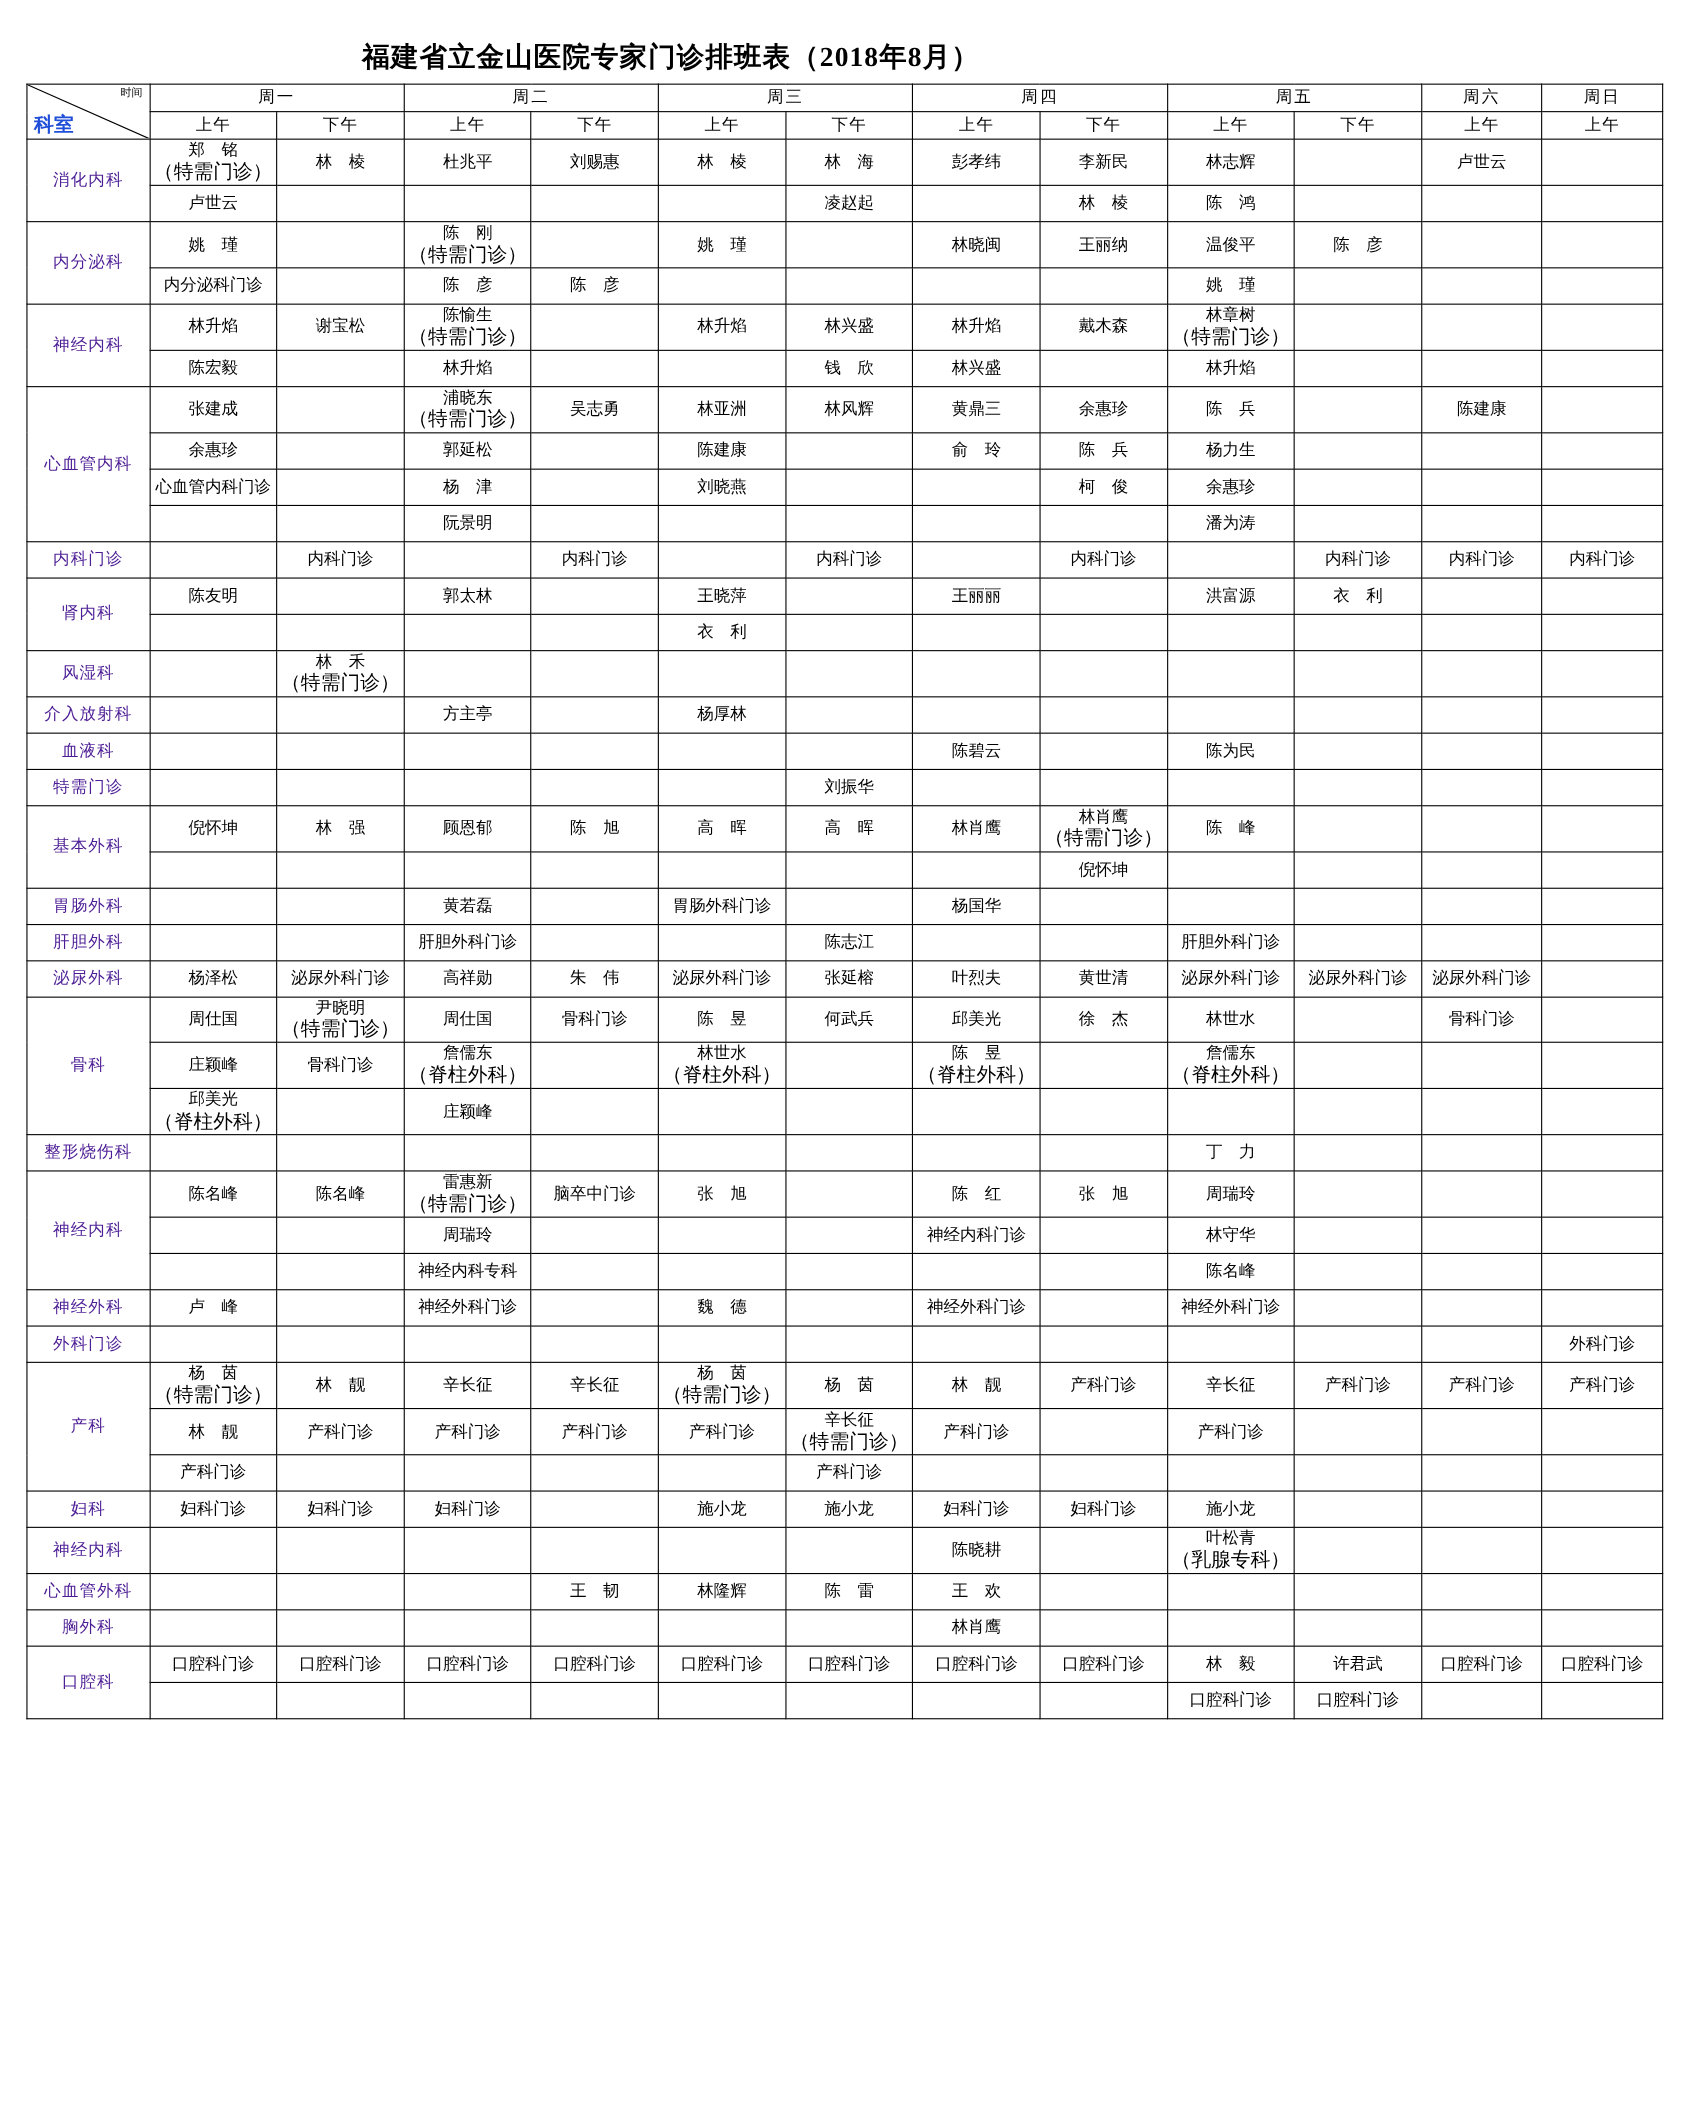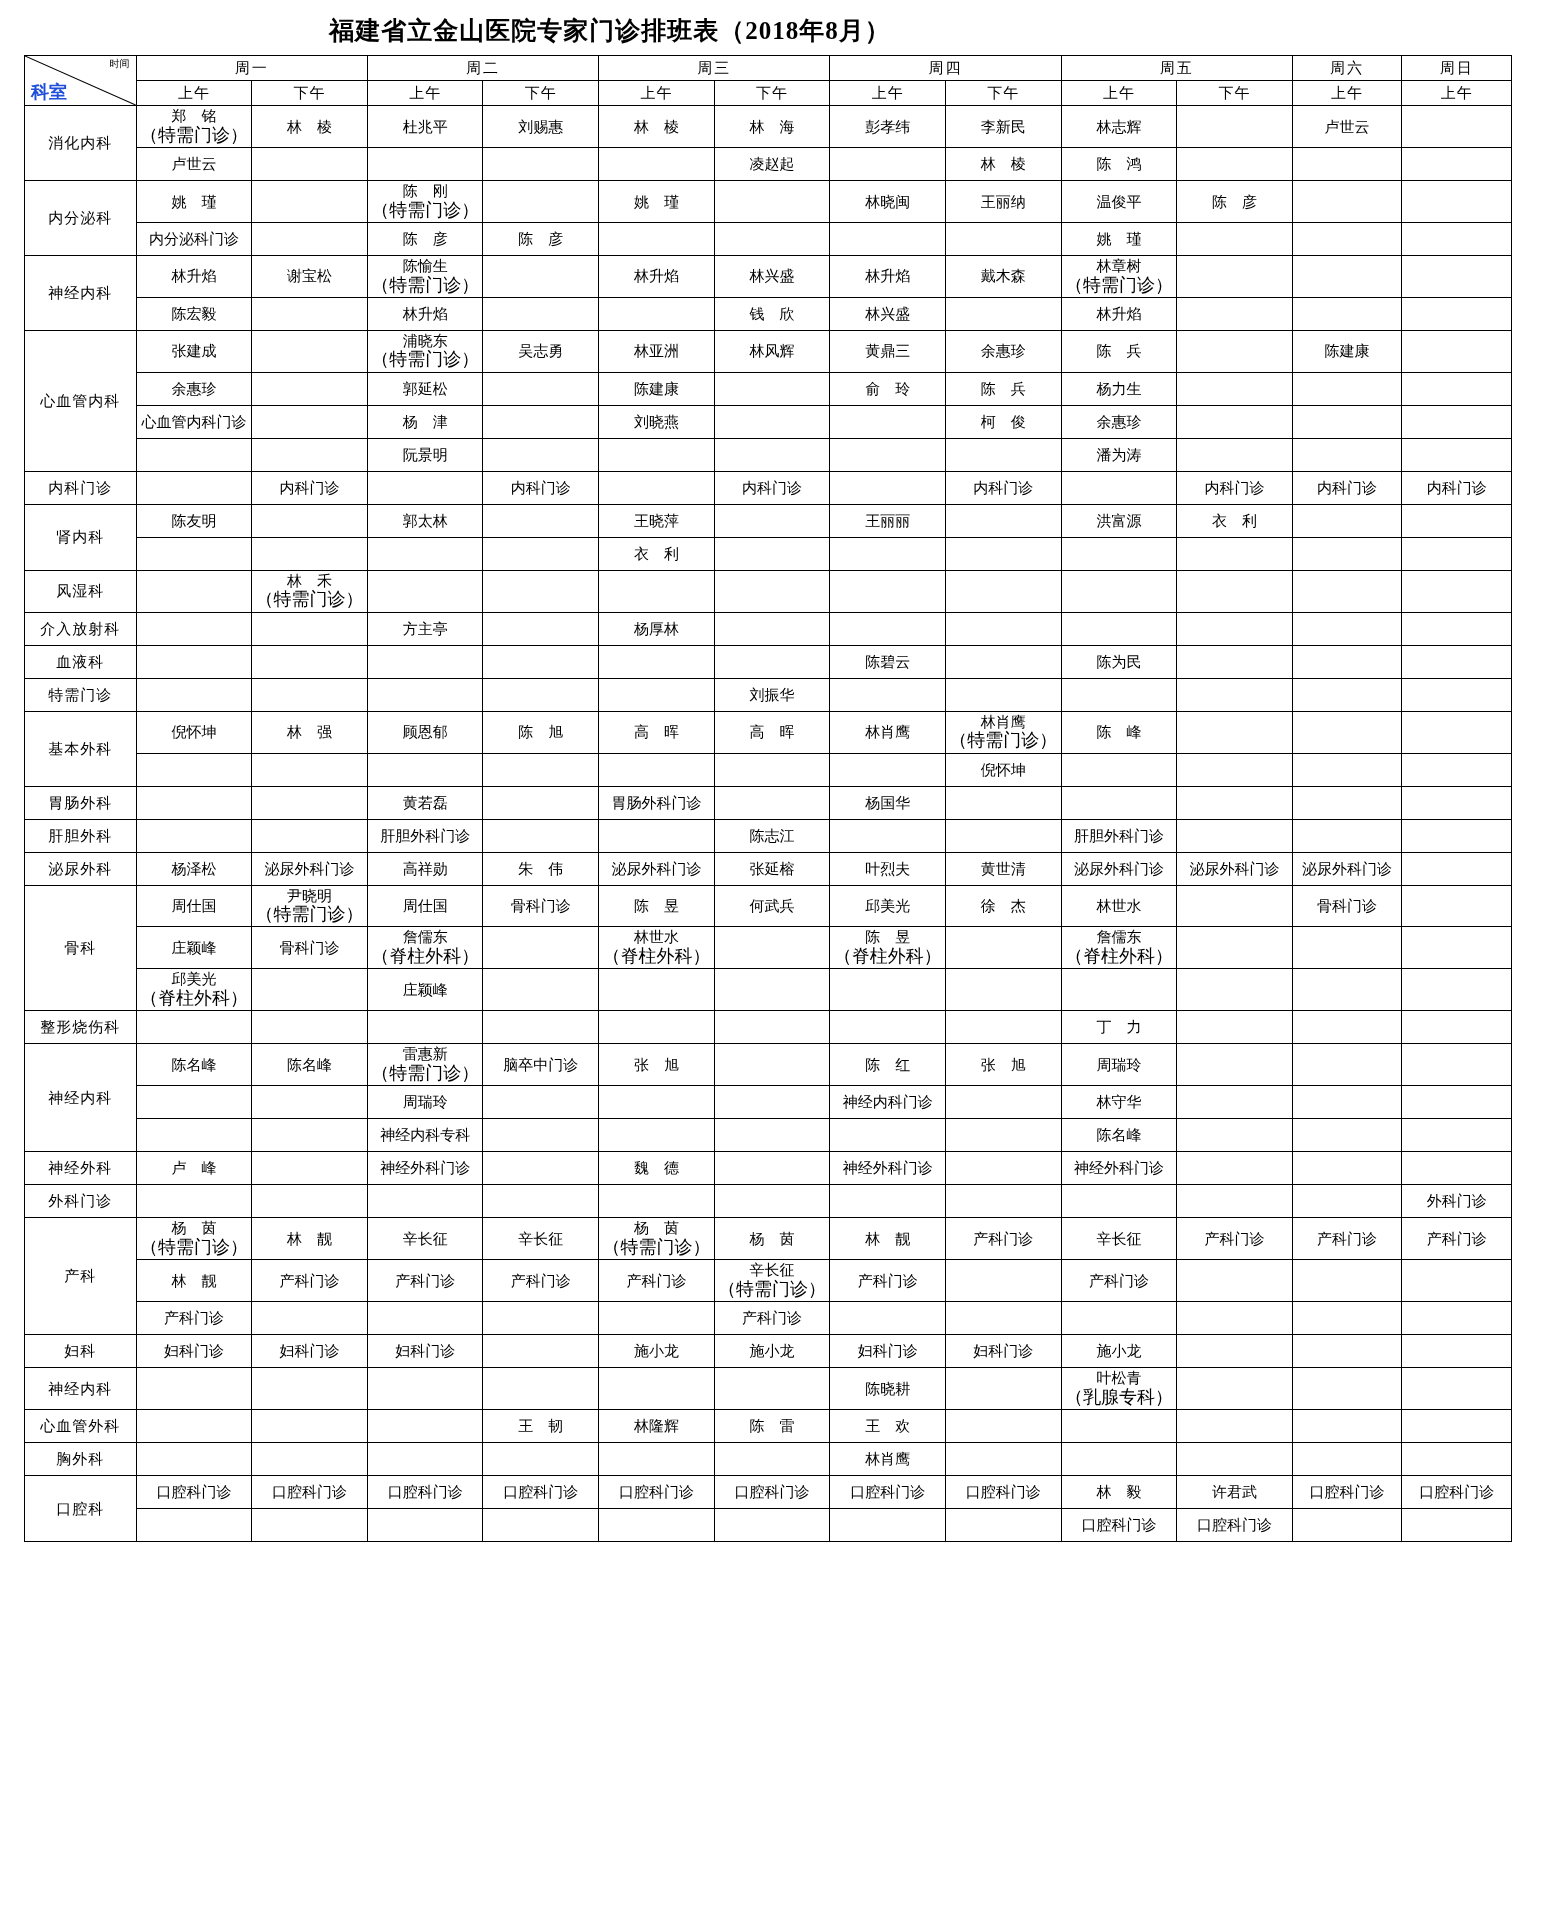--- a/index.html
+++ b/index.html
@@ -9,20 +9,21 @@
   }
   body {
     width: 1544px;
     font-family: "Liberation Sans", sans-serif;
     color: #000;
   }
   .page {
     width: 1220px;
     box-sizing: border-box;
     padding: 8px 24px 20px 24px;
+    margin-top: 21px;
   }
   .doc-title {
     text-align: center;
     font-family: "Liberation Serif", serif;
     font-weight: bold;
     font-size: 25px;
     letter-spacing: 1px;
     margin: 6px 0 8px 0;
   }
   table.sched {
@@ -39,21 +40,21 @@
     line-height: 1.18;
     font-weight: normal;
     overflow: hidden;
   }
   
   col.c-dept { width: 110px; }
   col.c-day  { width: 114px; }
   col.c-last { width: 108px; }
 
   .dept {
-    color: #000000;
+    color: #4c1d95;
     font-weight: bold;
     font-size: 16px;
     letter-spacing: 1px;
   }
   .dayhdr {
     font-weight: bold;
     font-size: 17px;
     letter-spacing: 2px;
     height: 22px;
   }

